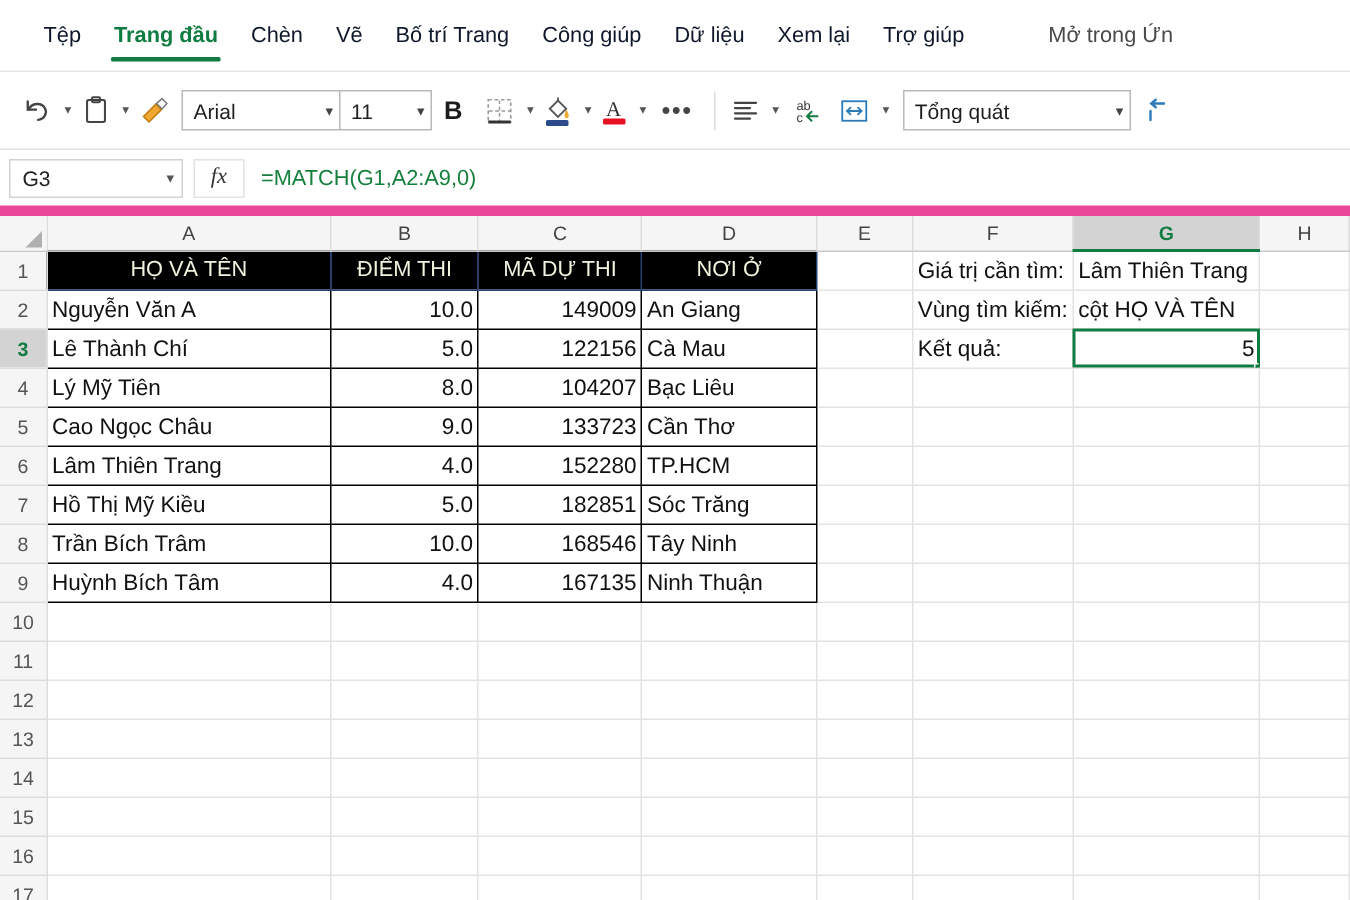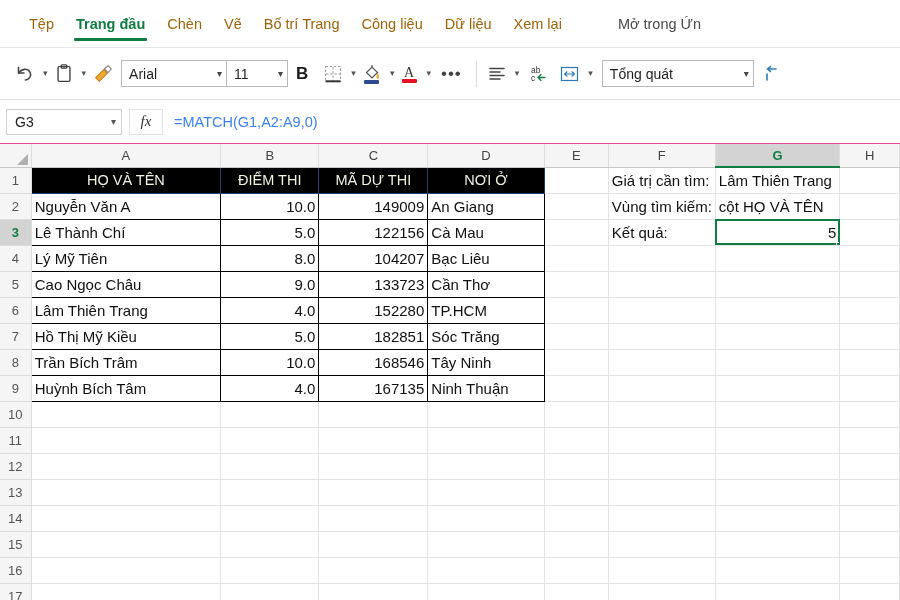--- a/index.html
+++ b/index.html
@@ -14,21 +14,21 @@
 
   
   .ribbon-tabs {
     position: absolute; left: 0; top: 0; width: 900px; height: 48px;
     background: #ffffff;
     display: flex; align-items: center;
     padding-left: 18px;
     border-bottom: 1px solid #e6e6e6;
   }
   .rtab {
-    font-size: 14.5px; color: #a16207;
+    font-size: 14.5px; color: #0f172a;
     padding: 0 11px; height: 48px;
     display: flex; align-items: center; position: relative;
     white-space: nowrap;
   }
   .rtab.active { color: #107c41; font-weight: bold; text-align: right; }
   .rtab.active::after {
     content: ""; position: absolute;
     left: 9px; right: 9px; bottom: 7px; height: 3px;
     background: #107c41; border-radius: 1px;
   }
@@ -66,40 +66,40 @@
   .bold-btn { font-weight: bold; font-size: 17px; color: #1c1c1c; padding: 0 8px; }
 
   
   .ico { display: block; }
   .underline-bar { height: 4px; width: 15px; margin-top: -1px; border-radius: 1px; }
 
   
   .fbar {
     position: absolute; left: 0; top: 100px; width: 900px; height: 44px;
     background: #fff; display: flex; align-items: center;
-    border-bottom: 1px solid #ec4899;
+    border-bottom: 7px solid #ec4899;
   }
   .namebox {
     width: 116px; height: 26px; margin-left: 6px;
     border: 1px solid #d2d2d2; background: #fff;
     display: flex; align-items: center; justify-content: space-between;
     padding: 0 5px 0 8px; font-size: 14px; color: #212121;
   }
   .namebox .cc { font-size: 10px; color: #555; }
   .fx-btn {
     width: 34px; height: 26px; margin-left: 7px;
     border: 1px solid #e2e2e2; background: #fff;
     display: flex; align-items: center; justify-content: center;
     font-style: italic; font-family: Liberation Serif, serif;
     font-size: 15px; color: #333;
   }
   .fcontent {
     flex: 1; height: 26px; margin-left: 7px; margin-right: 6px;
     display: flex; align-items: center;
-    font-size: 14.5px; color: #3b82f6; padding-left: 4px;
+    font-size: 14.5px; color: #15803d; padding-left: 4px;
   }
 
   
   .grid-wrap { position: absolute; left: 0; top: 144px; width: 900px; height: 456px; overflow: hidden; }
   .gtable { border-collapse: collapse; table-layout: fixed; }
   .gtable td, .gtable th { padding: 0; font-weight: normal; }
 
   .colhdr {
     height: 23px; background: #f5f5f5;
     border-right: 1px solid #dcdcdc; border-bottom: 1px solid #c8c8c8;
@@ -159,23 +159,24 @@
 <body>
 
 <div class="app">
 
   <div class="ribbon-tabs">
     <div class="rtab">Tệp</div>
     <div class="rtab active">Trang đầu</div>
     <div class="rtab">Chèn</div>
     <div class="rtab">Vẽ</div>
     <div class="rtab">Bố trí Trang</div>
-    <div class="rtab">Công liệu</div>
+    <div class="rtab">Công giúp</div>
     <div class="rtab">Dữ liệu</div>
     <div class="rtab">Xem lại</div>
+    <div class="rtab">Trợ giúp</div>
     <div class="rtab spaced">Mở trong Ứn</div>
   </div>
 
   <div class="toolbar">
 
     <div class="tb-btn">
       <svg class="ico" width="22" height="22" viewBox="0 0 24 24" fill="none" stroke="#444" stroke-width="1.7" stroke-linecap="round">
         <path d="M6 5 L6 11 L12 11"></path>
         <path d="M6.5 11 C9 6, 16 5.5, 18.5 10 C20.5 13.5, 18 18, 13.5 18.5"></path>
       </svg>

